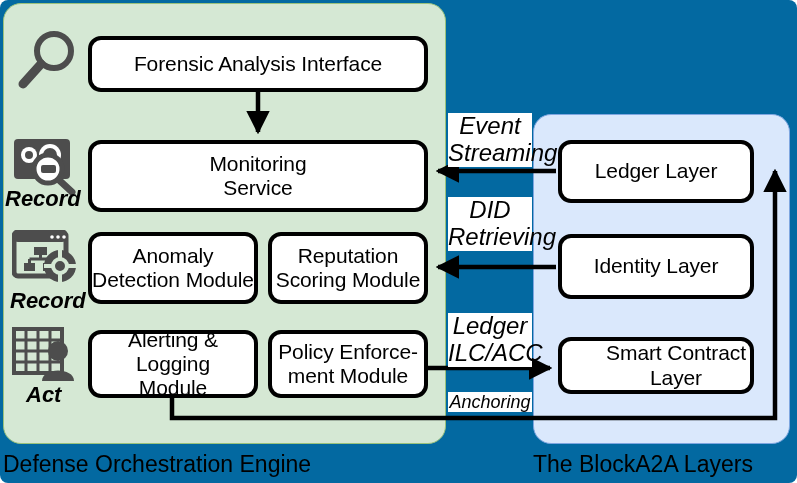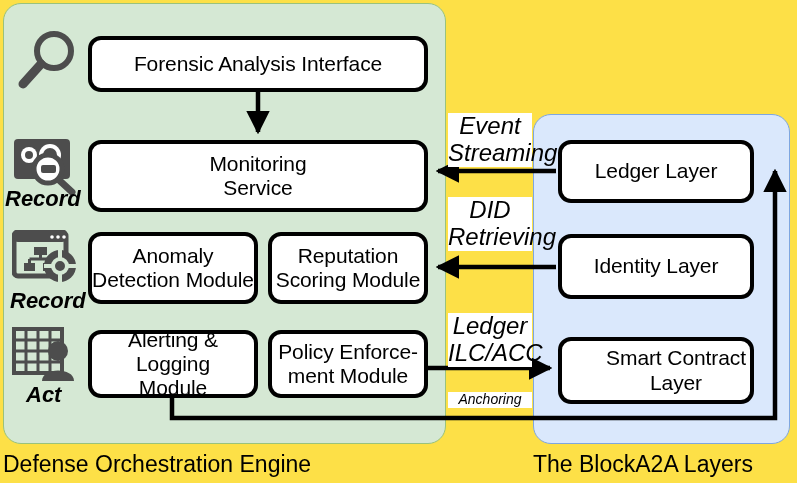--- a/index.html
+++ b/index.html
@@ -4,23 +4,24 @@
 <style>
   html, body {
     margin: 0;
     padding: 0;
     background: #ffffff;
   }
   #stage {
     position: relative;
     width: 797px;
     height: 483px;
-    background: #fde047;
+    background: #0369a1;
     font-family: "Liberation Sans", sans-serif;
     overflow: hidden;
+    border-radius: 8px;
   }
   
   .panel {
     position: absolute;
     border-radius: 18px;
     box-sizing: border-box;
   }
   #panel-green {
     left: 3px;  top: 3px;  width: 443px; height: 441px;
     background: #d5e8d4;
@@ -49,21 +50,21 @@
     letter-spacing: -0.1px;
   }
   #box-forensic   { left: 88px;  top: 36px;  width: 340px; height: 56px; }
   #box-monitoring { left: 88px;  top: 140px; width: 340px; height: 72px; }
   #box-anomaly    { left: 88px;  top: 232px; width: 170px; height: 72px; }
   #box-reputation { left: 268px; top: 232px; width: 160px; height: 72px; }
   #box-alerting   { left: 88px;  top: 330px; width: 170px; height: 68px; }
   #box-policy     { left: 268px; top: 330px; width: 160px; height: 68px; text-align: center; }
   #box-ledger     { left: 558px; top: 140px; width: 196px; height: 63px; }
   #box-identity   { left: 558px; top: 234px; width: 196px; height: 65px; }
-  #box-smart      { left: 558px; top: 337px; width: 196px; height: 67px; padding-left: 40px; }
+  #box-smart      { left: 558px; top: 337px; width: 196px; height: 57px; padding-left: 40px; }
 
   
   .stage-label {
     position: absolute;
     font-size: 22px;
     font-weight: bold;
     font-style: italic;
     color: #000000;
     white-space: nowrap;
   }
@@ -78,21 +79,21 @@
     font-style: italic;
     color: #000000;
     text-align: center;
     line-height: 1.12;
     white-space: pre-line;
     background: #ffffff;
   }
   #edge-event    { left: 448px; top: 113px; width: 84px; }
   #edge-did      { left: 448px; top: 197px; width: 84px; }
   #edge-update   { left: 448px; top: 313px; width: 84px; }
-  #edge-anchor   { left: 448px; top: 392px; width: 84px; font-size: 14px; }
+  #edge-anchor   { left: 448px; top: 392px; width: 84px; font-size: 18px; }
 
   
   .caption {
     position: absolute;
     font-size: 23px;
     font-weight: normal;
     color: #000000;
     text-align: left;
     white-space: nowrap;
   }

